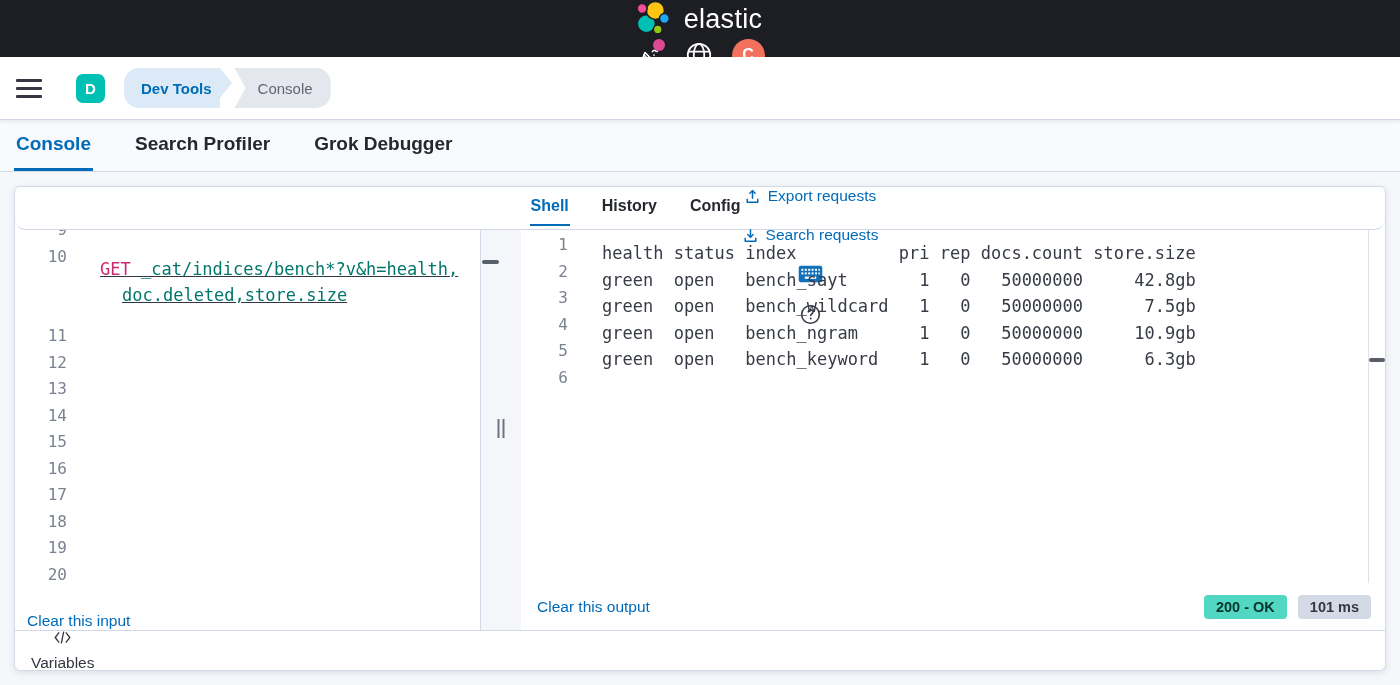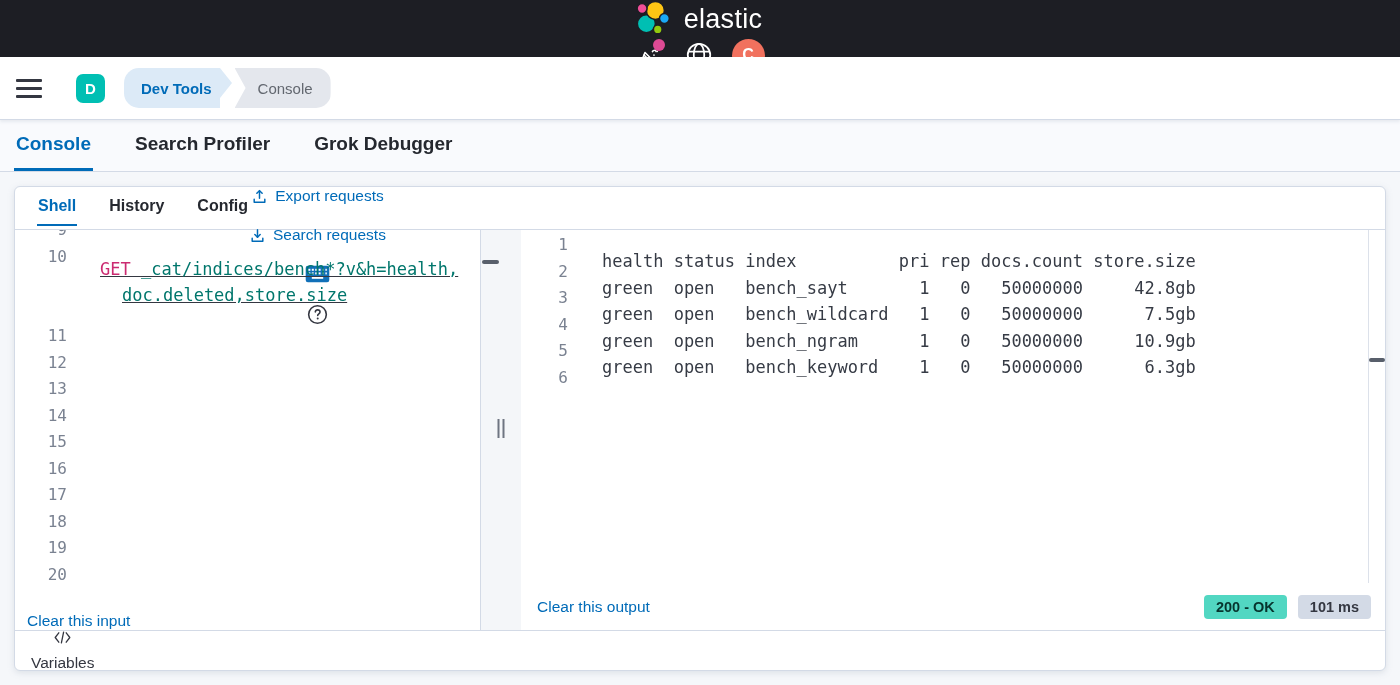--- a/index.html
+++ b/index.html
@@ -26,21 +26,21 @@
   .crumb-first::after { content:""; position:absolute; right:-12px; top:0; border-left:12px solid #DCEAF7; border-top:15px solid transparent; border-bottom:15px solid transparent; }
   .crumb-last { background:#E4E7ED; color:#62676F; font-weight:500; padding:0 18px 0 23px; border-radius:0 15px 15px 0; clip-path:polygon(0 0,100% 0,100% 100%,0 100%,11px 50%); }
 
   
   .tabstrip { height:52px; background:#F9FAFD; border-bottom:1px solid var(--border,#D3DAE6); display:flex; align-items:stretch; padding:0 14px; gap:40px; }
   .page-tab { background:none; border:none; border-bottom:3px solid transparent; font-family:inherit; font-size:19px; font-weight:700; color:#25282F; cursor:pointer; padding:0 2px; }
   .page-tab.active { color:var(--accent,#006BB8); border-bottom-color:var(--accent,#006BB8); }
 
   
   .card { margin:14px 14px 0; background:#fff; border:1px solid var(--border,#D3DAE6); border-radius:6px; box-shadow:0 2px 6px rgba(152,162,179,.25); overflow:hidden; height:485px; display:flex; flex-direction:column; }
-  .card-head { height:43px; flex:0 0 43px; border-bottom:1px solid var(--border,#D3DAE6); display:flex; align-items:stretch; justify-content:flex-start; padding:0 14px 3px 22px; }
+  .card-head { height:43px; flex:0 0 43px; border-bottom:1px solid var(--border,#D3DAE6); display:flex; align-items:stretch; justify-content:center; padding:0 14px 3px 22px;border-radius:11px; }
   .head-tabs { display:flex; gap:31px; }
   .console-tab { background:none; border:none; border-bottom:2px solid transparent; font-family:inherit; font-size:16px; font-weight:700; color:#25282F; cursor:pointer; padding:0 1px; }
   .console-tab.active { color:var(--accent,#006BB8); border-bottom-color:var(--accent,#006BB8); }
   .head-actions { display:flex; align-items:center; gap:21px;flex-direction:column; }
   .link-btn { display:flex; align-items:center; gap:7px; background:none; border:none; color:var(--accent,#006BB8); font-family:inherit; font-size:15.5px; font-weight:500; cursor:pointer; }
   .sq-btn { background:none; border:none; cursor:pointer; display:flex; align-items:center; }
 
   
   .split { flex:0 0 353px; display:flex; position:relative; overflow:hidden; }
   .mono { font-family:"DejaVu Sans Mono","Liberation Mono",monospace; }
@@ -52,21 +52,21 @@
   .cl { height:26.5px; line-height:26.5px; font-size:17px; white-space:pre; color:var(--url,#00766C); }
   .cl.wrap { padding-left:22px; }
   .method { color:var(--method,#CB2B71); }
   .edit-thumb { position:absolute; left:467px; top:30px; width:17px; height:4px; background:#585F6B; border-radius:2px; z-index:2; cursor:pointer; }
   .divider { width:40px; flex:0 0 40px; background:var(--divider-bg,#F4F6F9); position:relative; cursor:col-resize; }
   .grip { position:absolute; top:189px; left:50%; transform:translateX(-50%); display:flex; gap:3px; }
   .grip span { width:2px; height:19px; background:#6E7582; }
   .output-pane { flex:1; position:relative; overflow:hidden; }
   .out-inner { position:absolute; top:2px; left:0; right:17px; }
   .out-gutter { position:absolute; left:0; top:0; width:47px; }
-  .out-code { position:absolute; left:81px; top:16px; right:0; }
+  .out-code { position:absolute; left:81px; top:8px; right:0; }
   .ol { height:26.5px; line-height:26.5px; font-size:17px; white-space:pre; color:var(--code-text,#363B45); }
   .out-track { position:absolute; top:0; bottom:0; right:0; width:17px; border-left:1px solid #DCE1EA; cursor:pointer; }
   .out-thumb { position:absolute; top:128px; left:0; width:16px; height:4px; background:#585F6B; border-radius:2px; }
 
   
   .clear-row { flex:0 0 47px; display:flex; align-items:stretch; }
   .clear-left { width:466px; flex:0 0 466px; border-right:1px solid var(--border,#D3DAE6); display:flex; align-items:flex-end; padding-left:12px; }
   .clear-div { width:40px; flex:0 0 40px; background:var(--divider-bg,#F4F6F9); }
   .clear-right { flex:1; display:flex; align-items:center; justify-content:space-between; padding:0 14px 0 16px; }
   .clear-link { color:var(--accent,#006BB8); font-size:15.5px; font-weight:500; text-decoration:none; cursor:pointer; }

